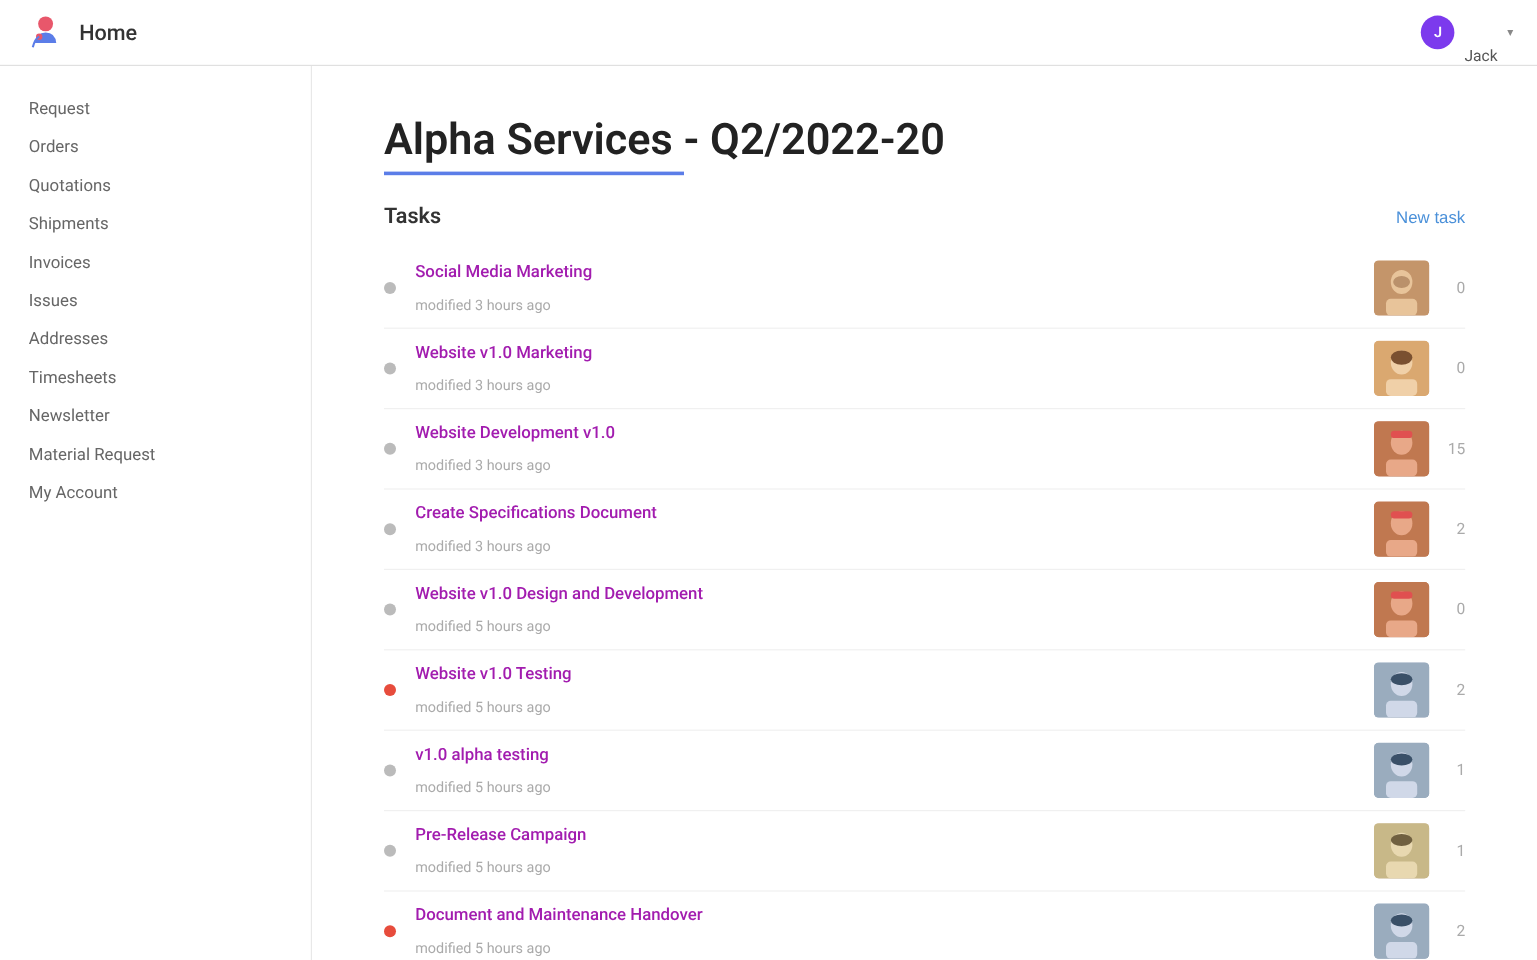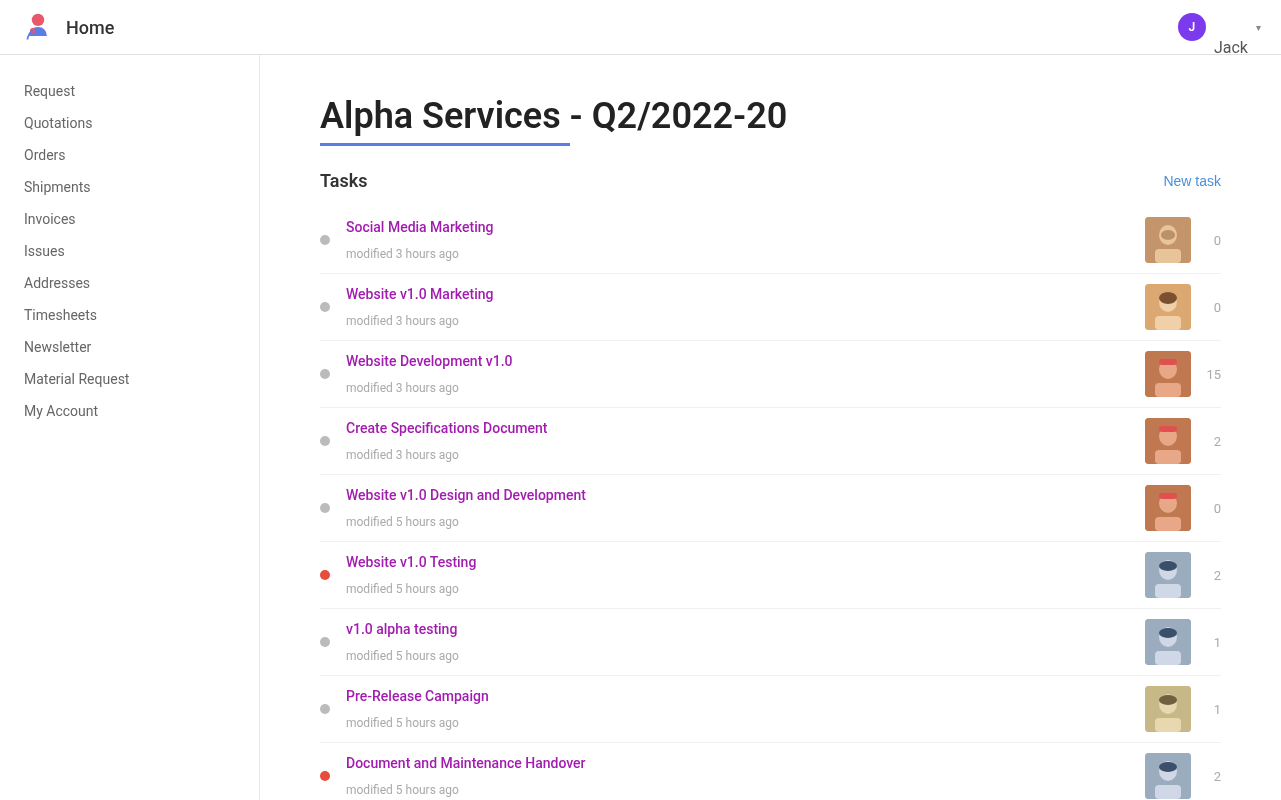--- a/index.html
+++ b/index.html
@@ -28,21 +28,21 @@
     .nav-right { display: flex; align-items: center; gap: 8px; }
     .user-avatar {
       width: 28px; height: 28px;
       background: #7c3aed;
       border-radius: 50%;
       display: flex; align-items: center; justify-content: center;
       color: #fff;
       font-size: 12px;
       font-weight: 600;
     }
-    .user-name { font-size: 16px; color: #555; margin-top: 40px; }
+    .user-name { font-size: 13px; color: #555; margin-top: 40px; }
     .user-dropdown { font-size: 10px; color: #888; }
 
     
     .layout {
       display: flex;
       margin-top: 55px;
       min-height: calc(100vh - 55px);
     }
 
     
@@ -181,22 +181,22 @@
     <div class="user-avatar">J</div>
     <span class="user-name">Jack</span>
     <span class="user-dropdown">▾</span>
   </div>
 </nav>
 
 <div class="layout">
 
   <aside class="sidebar">
     <div class="sidebar-item">Request</div>
+    <div class="sidebar-item">Orders</div>
     <div class="sidebar-item">Quotations</div>
-    <div class="sidebar-item">Orders</div>
     <div class="sidebar-item">Shipments</div>
     <div class="sidebar-item">Invoices</div>
     <div class="sidebar-item">Issues</div>
     <div class="sidebar-item">Addresses</div>
     <div class="sidebar-item">Timesheets</div>
     <div class="sidebar-item">Newsletter</div>
     <div class="sidebar-item">Material Request</div>
     <div class="sidebar-item">My Account</div>
   </aside>
 

